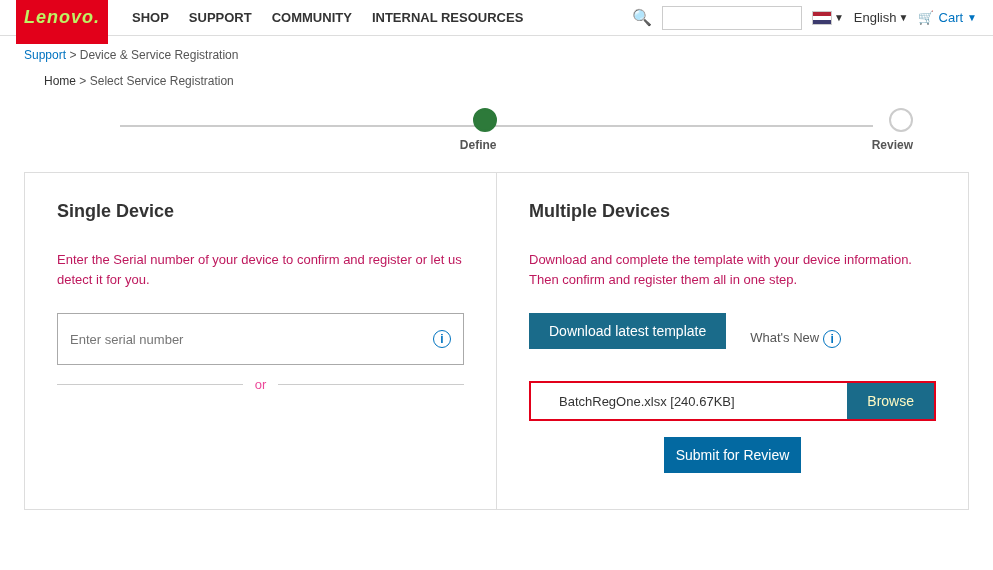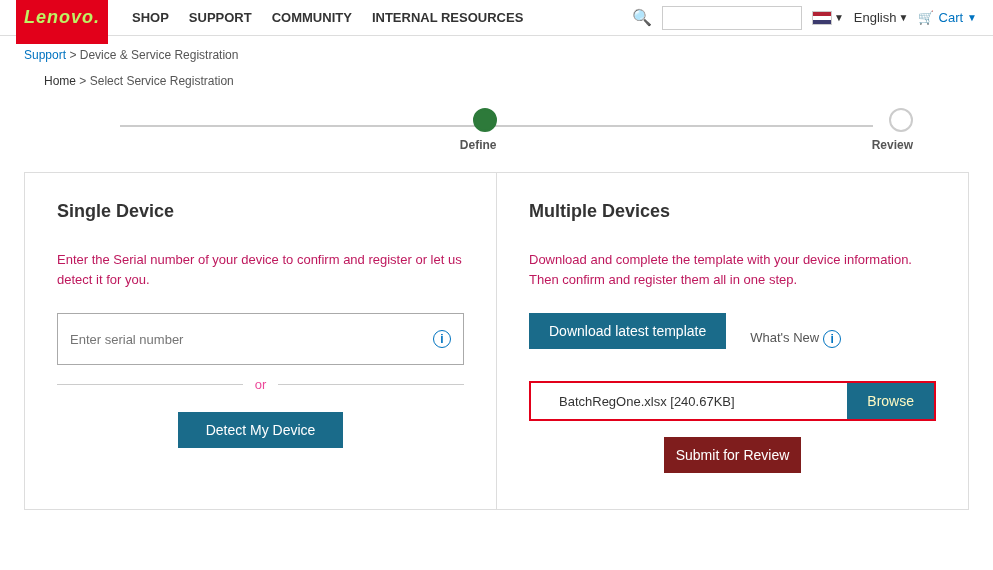--- a/index.html
+++ b/index.html
@@ -264,21 +264,21 @@
     }
     .browse-btn {
       background: #1a6b8a;
       color: #fef9c3;
       border: none;
       padding: 10px 20px;
       font-size: 14px;
       cursor: pointer;
     }
     .submit-btn {
-      background: #7f1d1d;
+      background: #0369a1;
       color: #fff;
       border: none;
       padding: 10px 12px;
       font-size: 14px;
       cursor: pointer;
       display: block;
       margin: 8px auto;
     }
   </style>
 </head>
@@ -340,21 +340,20 @@
   <div class="panel-left">
     <div class="panel-title">Single Device</div>
     <div class="panel-desc">Enter the Serial number of your device to confirm and register or let us detect it for you.</div>
     <div class="serial-input-row">
       <input class="serial-input" type="text" placeholder="Enter serial number" style="">
       <div class="info-icon">i</div>
     </div>
     <div class="or-divider">
       <span>or</span>
     </div>
-    <button class="btn-detect">Detect My Device</button>
   </div>
 
   <div class="panel-right">
     <div class="panel-title">Multiple Devices</div>
     <div class="panel-desc">Download and complete the template with your device information. Then confirm and register them all in one step.</div>
     <div class="whats-new-row">
       <button class="download-btn">Download latest template</button>
       <div class="whats-new-link">
         <span>What's New</span>
         <div class="info-icon">i</div>

